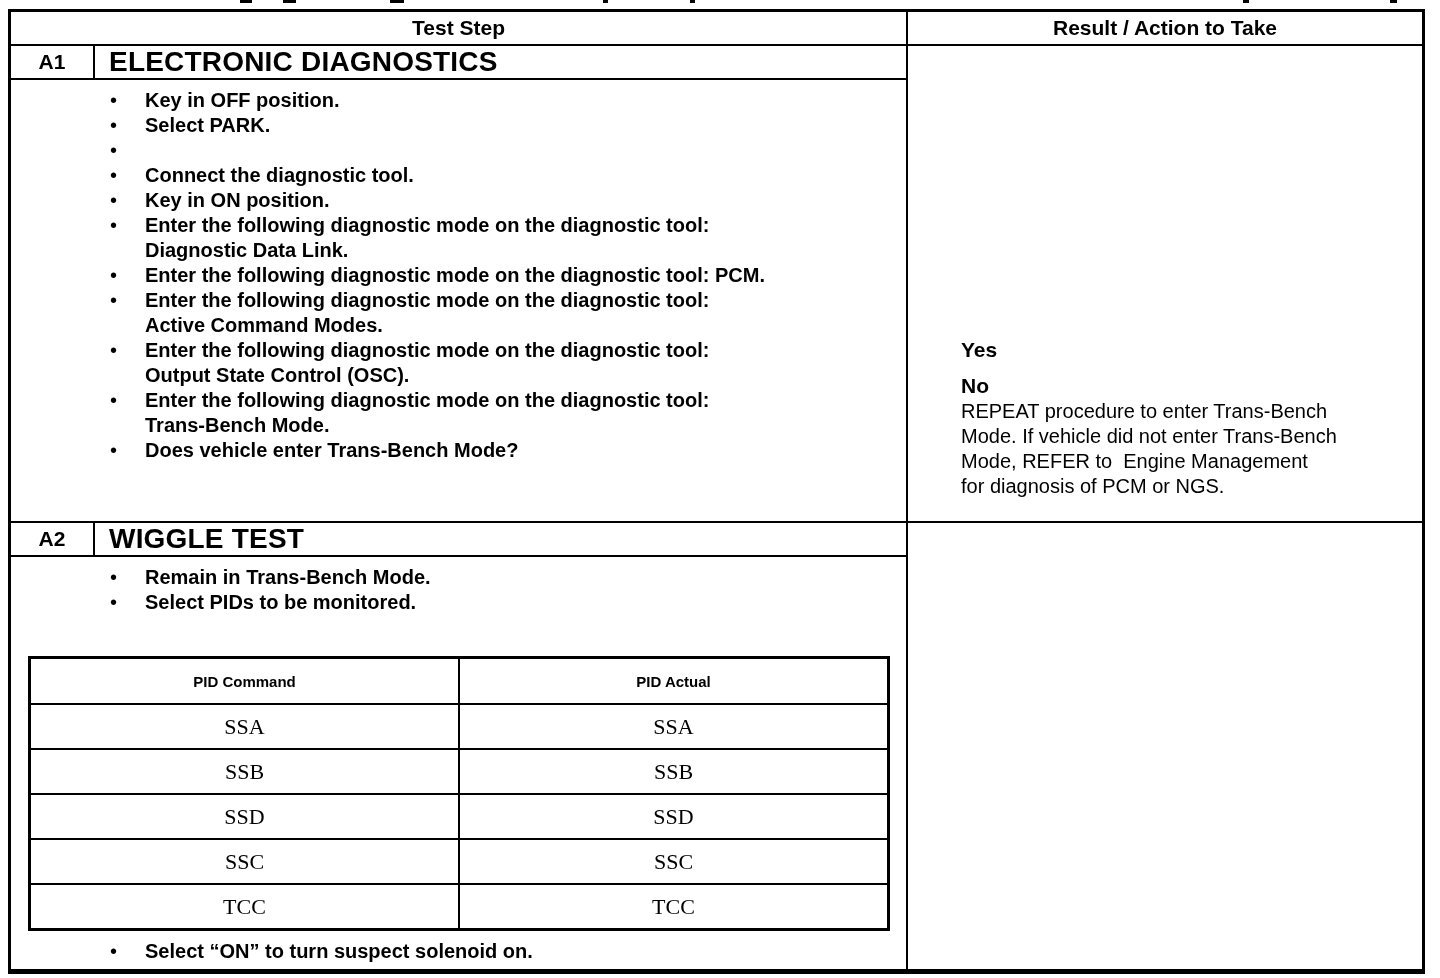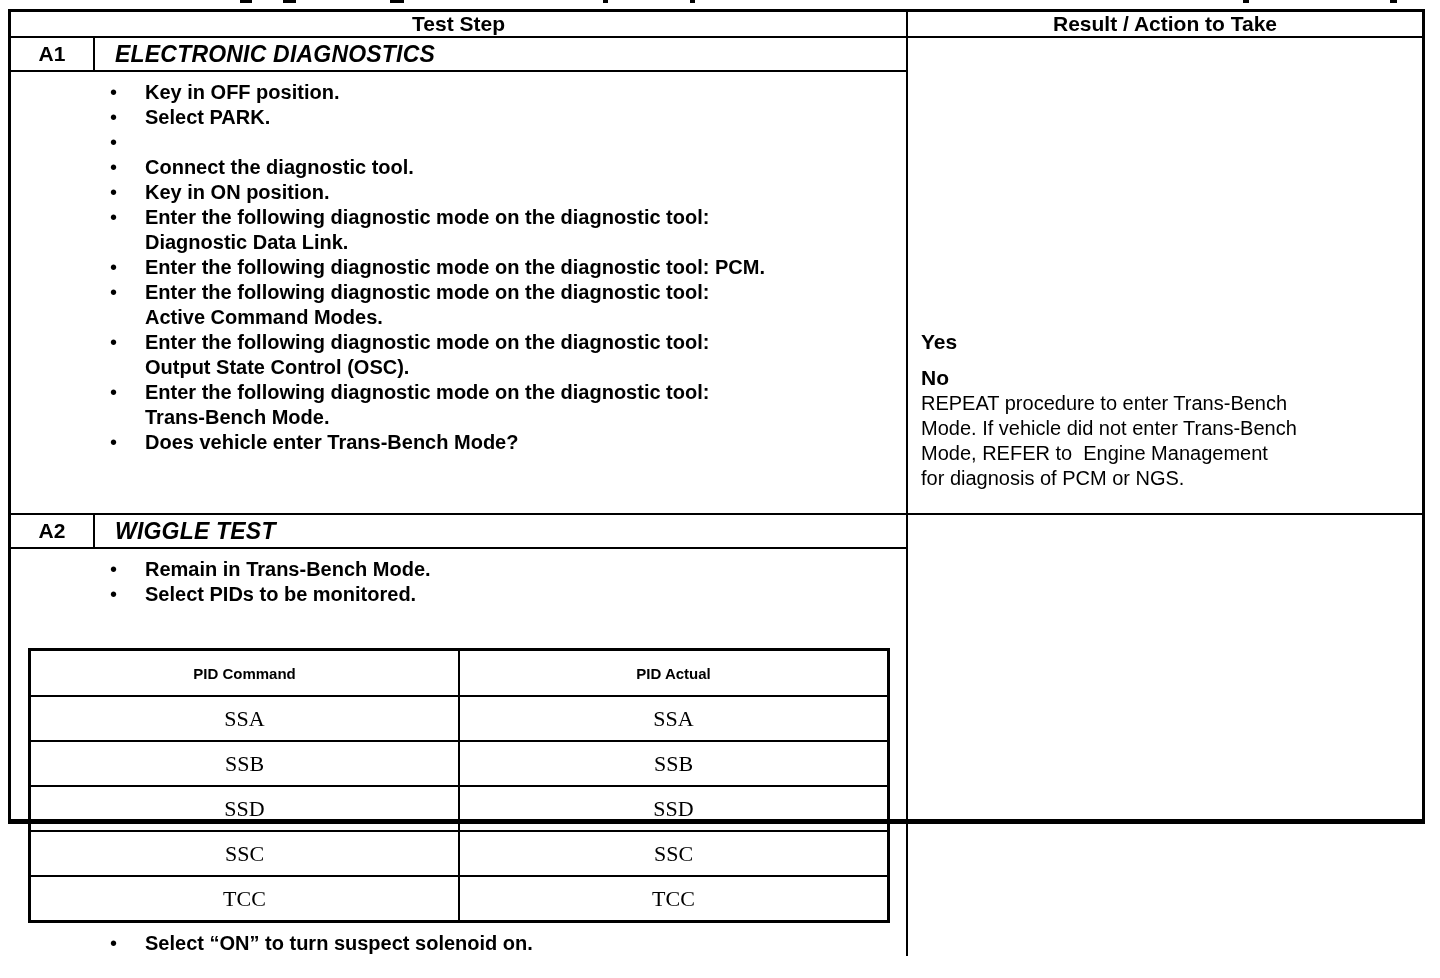--- a/index.html
+++ b/index.html
@@ -9,54 +9,54 @@
     background:#ffffff;
     color:#000000;
     font-family:"Liberation Sans", sans-serif;
     overflow:hidden;
   }
   
   .artifact{position:absolute;top:0;height:3px;background:#000;}
 
   .ppt{ 
     position:absolute;left:8px;top:9px;
-    width:1417px;height:815px;
+    width:1417px;height:965px;
     border:3px solid #000;
     border-bottom-width:5px;
     box-sizing:border-box;
     display:flex;flex-direction:column;
   }
   .grid2{display:grid;grid-template-columns:897px 1fr;}
   .col-divider-r{border-right:2px solid #000;}
 
   
   .hdr-row{height:32px;border-bottom:2px solid #000;}
   .hdr-cell{
     display:flex;align-items:center;justify-content:center;
     font-weight:bold;font-size:21px;
   }
 
   
   .sec{flex:0 0 auto;}
-  .sec-a1{height:475px;border-bottom:2px solid #000;}
+  .sec-a1{height:475px;border-bottom:2px solid #000;gap:40px;}
   .sec-a2{flex:1 1 auto;}
   .sec-left{display:flex;flex-direction:column;border-right:2px solid #000;min-width:0;}
   .title-row{
     height:32px;border-bottom:2px solid #000;
     display:grid;grid-template-columns:84px 1fr;flex:0 0 auto;
   }
   .id-cell{
     border-right:2px solid #000;
     display:flex;align-items:center;justify-content:center;
     font-weight:bold;font-size:21px;
   }
   .title-cell{
     display:flex;align-items:center;
-    padding-left:20px;
-    font-weight:bold;font-size:23px;letter-spacing:0.2px;font-style:italic;
+    padding-left:14px;
+    font-weight:bold;font-size:28px;letter-spacing:0.2px;
   }
 
   
   ul.steps{
     list-style:none;margin:0;padding:8px 10px 0 99px;
     font-size:20px;line-height:25px;
   }
   ul.steps li{display:flex;}
   ul.steps .dot{flex:0 0 35px;}
   .step-text{white-space:pre-wrap;}

